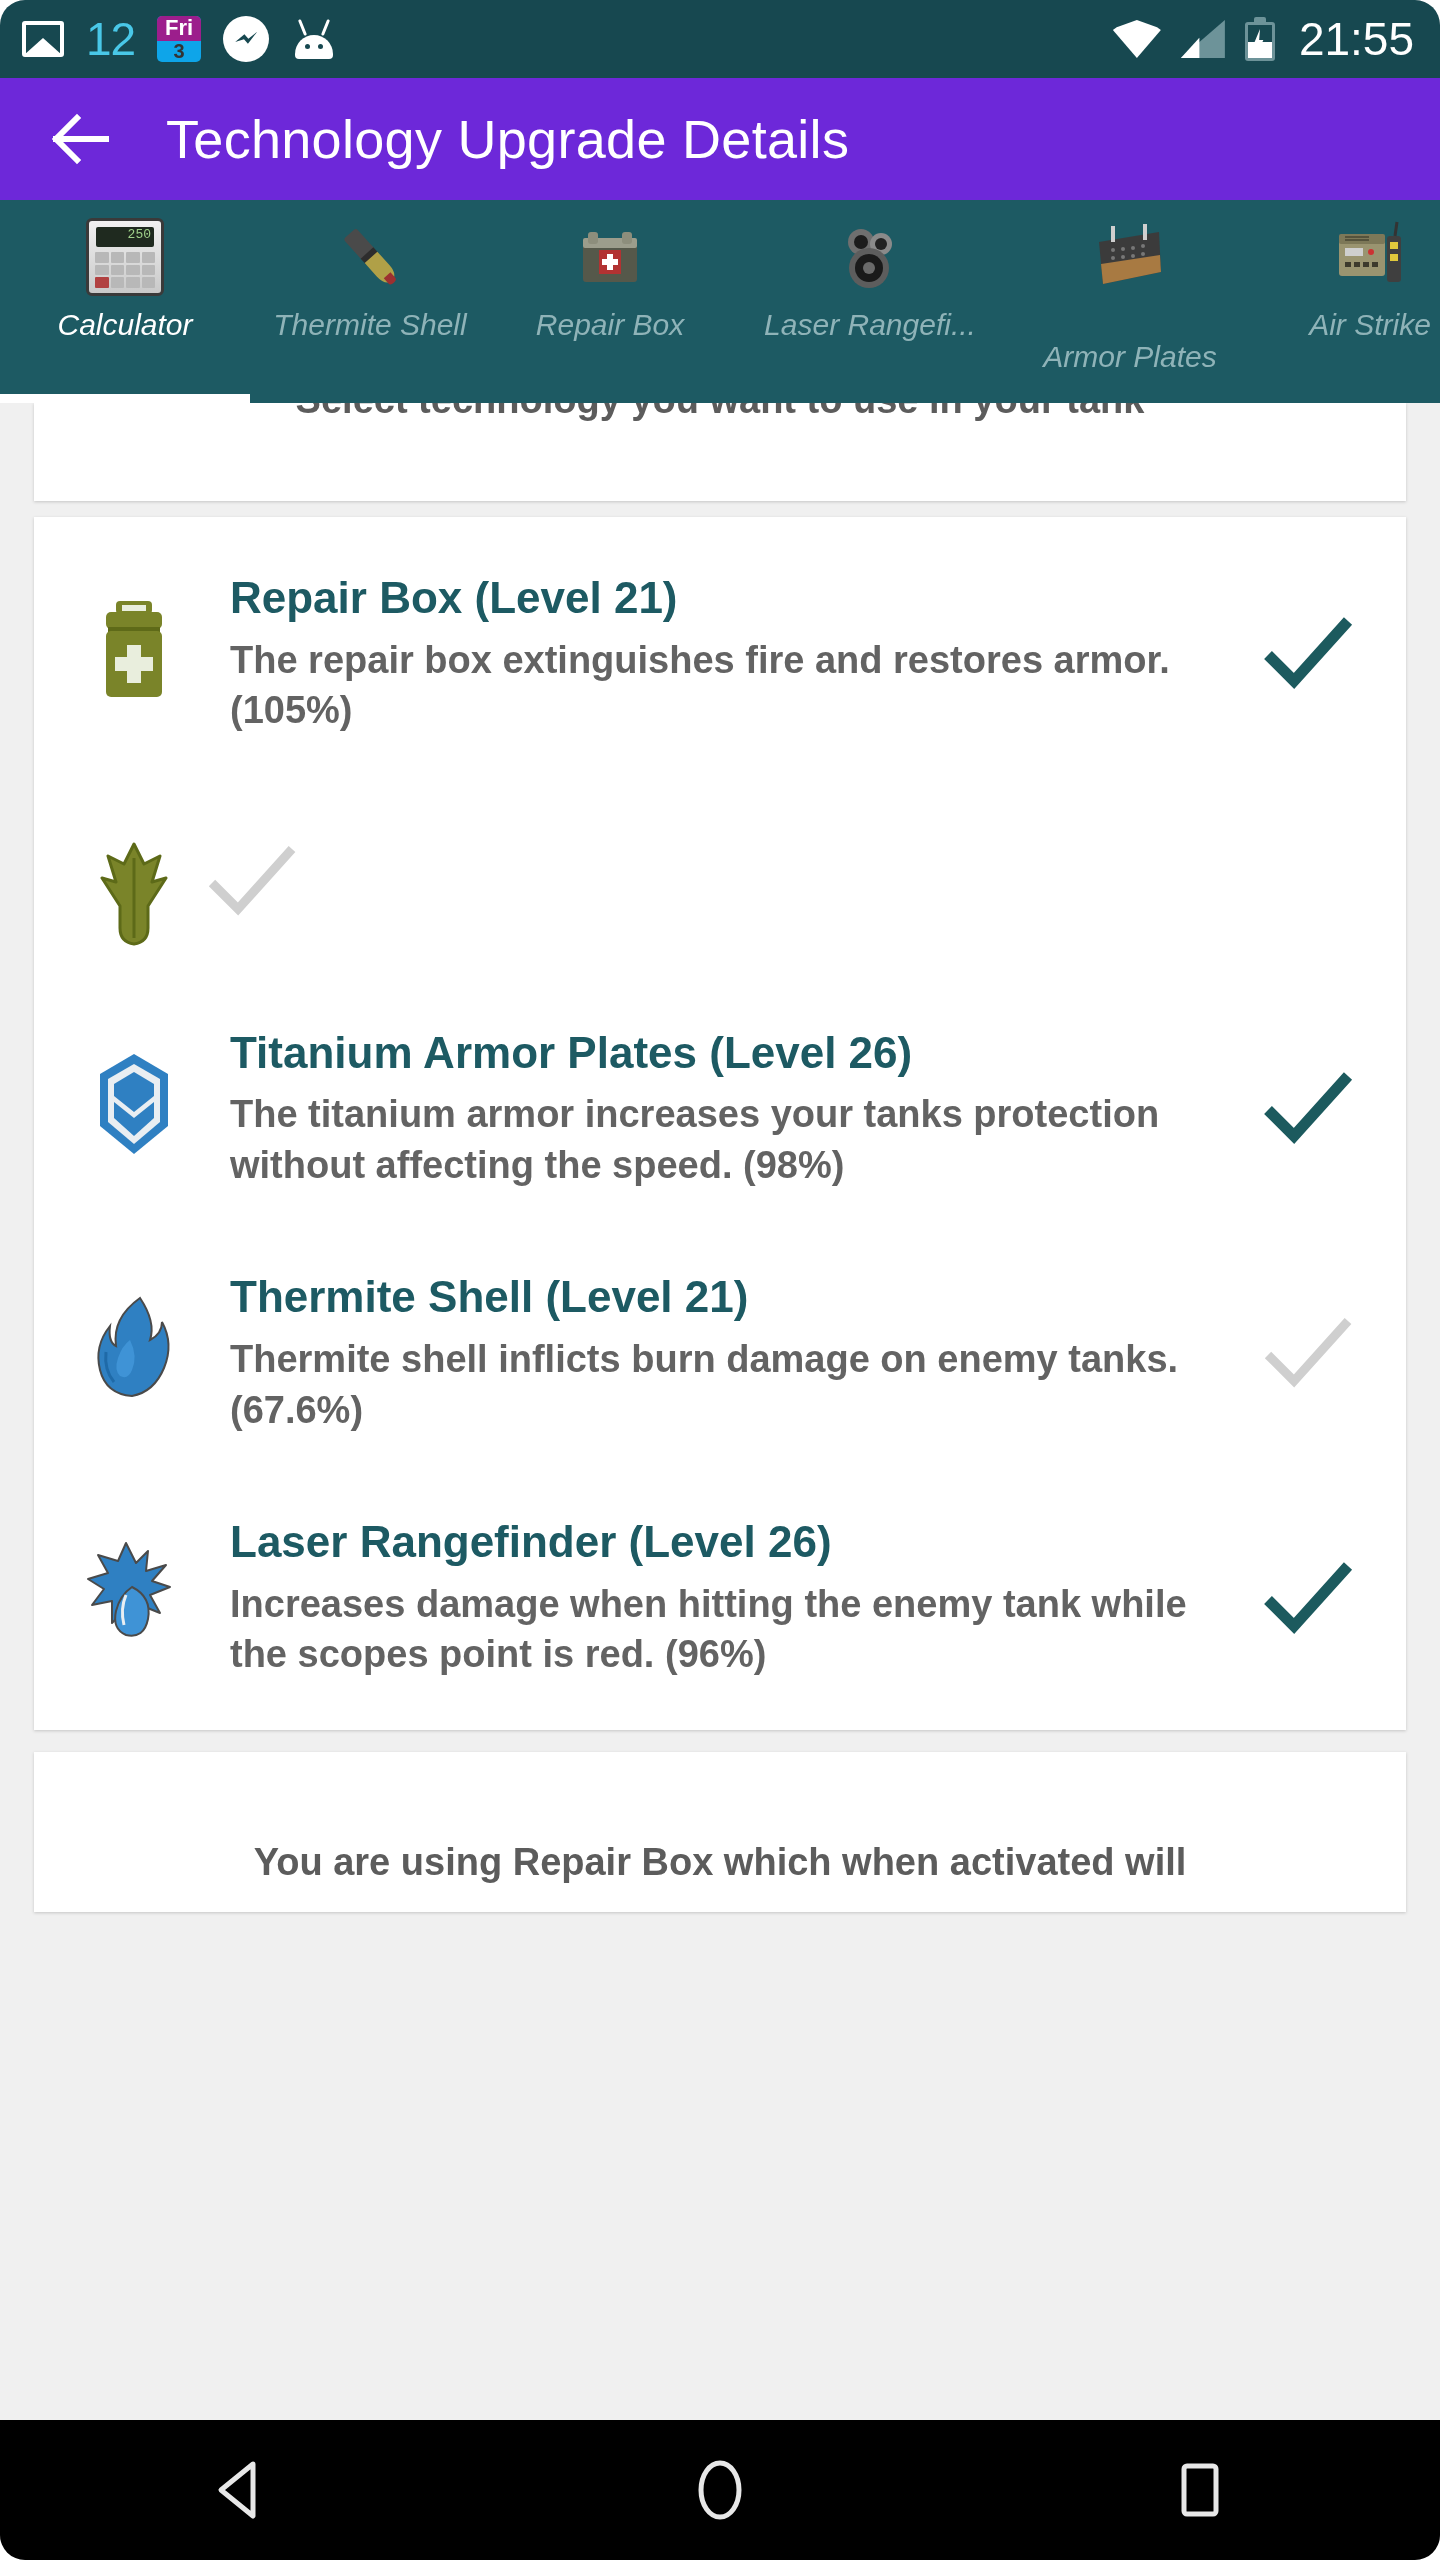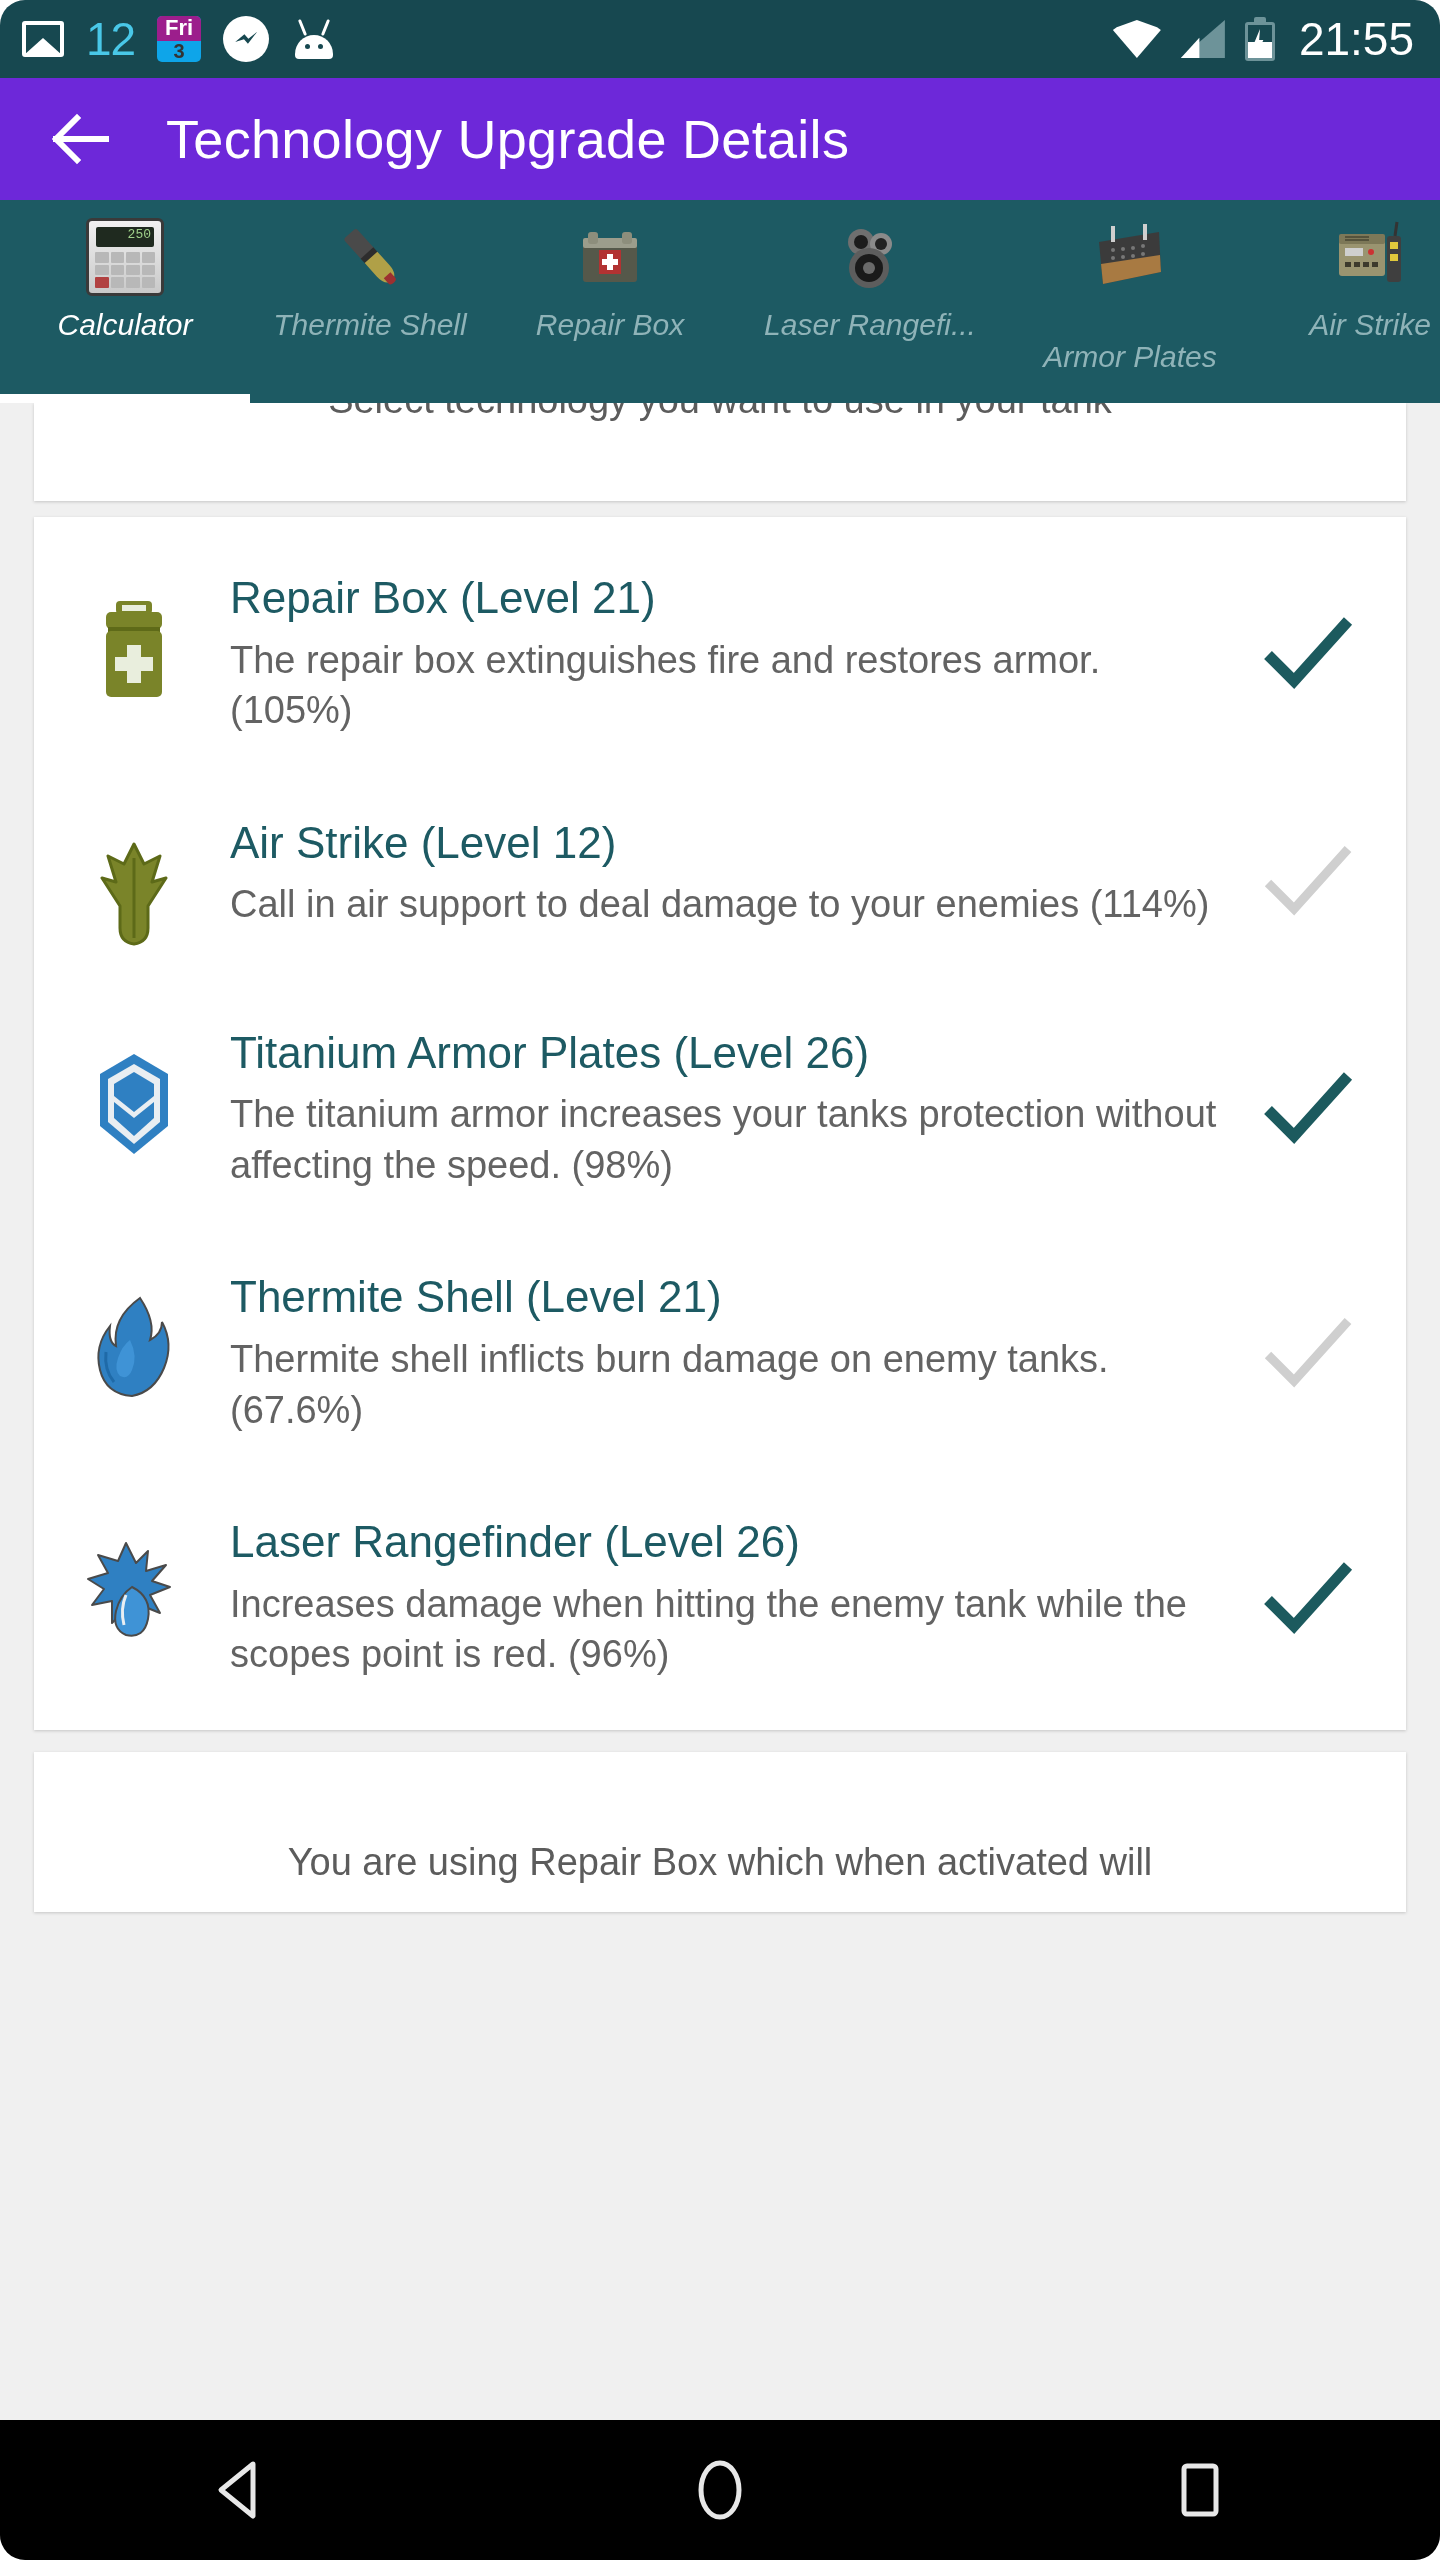--- a/index.html
+++ b/index.html
@@ -282,20 +282,21 @@
   .ti-calc .keys i.red { background:#b14141; }
 
   
   .content {
     position: absolute;
     left: 0; right: 0;
     top: 403px;
     bottom: 140px;
     background: #f0f0f0;
     overflow: hidden;
+    font-weight: bold;
   }
 
   .card {
     background: #ffffff;
     margin: 0 34px 0 34px;
     box-shadow: 0 1px 3px rgba(0,0,0,0.18);
   }
 
   .card-header {
     height: 98px;
@@ -588,24 +589,20 @@
         </div>
       </div>
 
       <div class="tech-row">
         <div class="tech-icon">
           <svg width="96" height="104" viewBox="0 0 96 104">
             <path d="M48 2 L58 22 L74 14 L66 40 L80 36 L62 64 L62 86 Q62 100 48 102 Q34 100 34 86 L34 64 L16 36 L30 40 L22 14 L38 22 Z" fill="#7a8429" stroke="#5d6a18" stroke-width="3" stroke-linejoin="round"></path>
             <path d="M48 16 L48 96" stroke="#5d6a18" stroke-width="3" fill="none"></path>
           </svg>
         </div>
-        <div class="tech-text">
-          <div class="tech-title">Air Strike (Level 12)</div>
-          <div class="tech-desc">Call in air support to deal damage to your enemies (114%)</div>
-        </div>
         <div class="tech-check">
           <svg class="check-mark" width="92" height="76" viewBox="0 0 92 76">
             <path d="M6 40 L32 66 L86 6" fill="none" stroke="#cfcfcf" stroke-width="9" stroke-linecap="butt" stroke-linejoin="miter"></path>
           </svg>
         </div>
       </div>
 
       <div class="tech-row">
         <div class="tech-icon">
           <svg width="96" height="104" viewBox="0 0 96 104">

